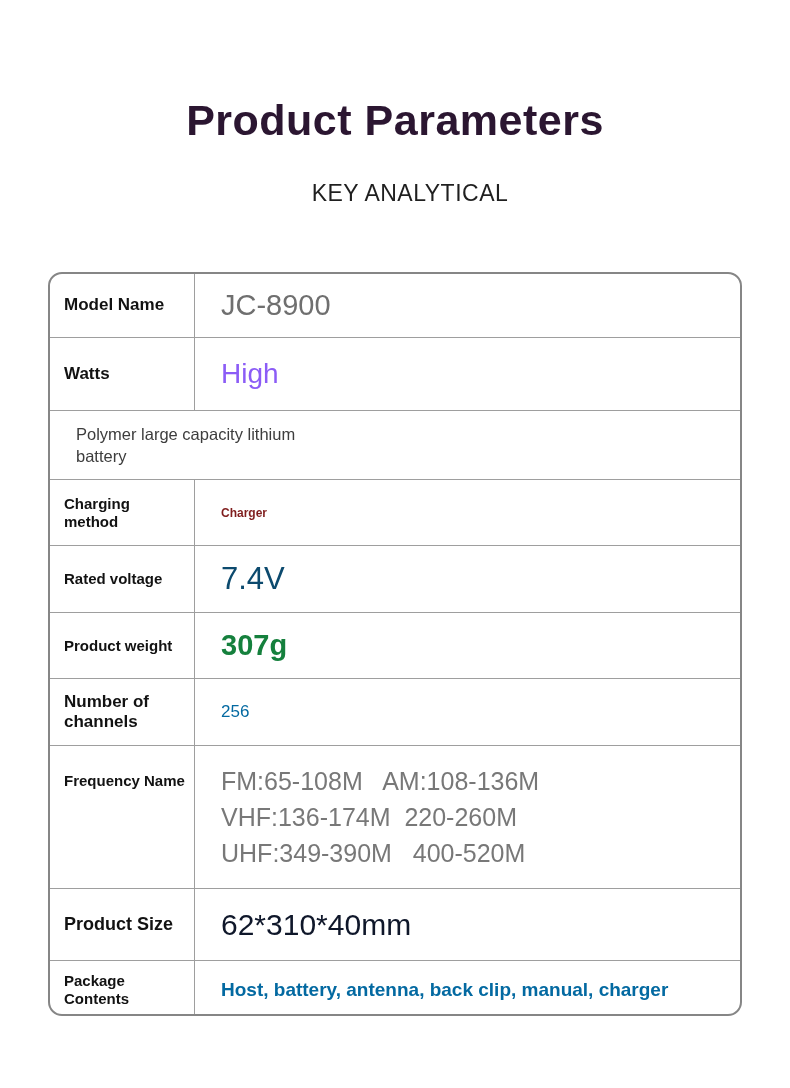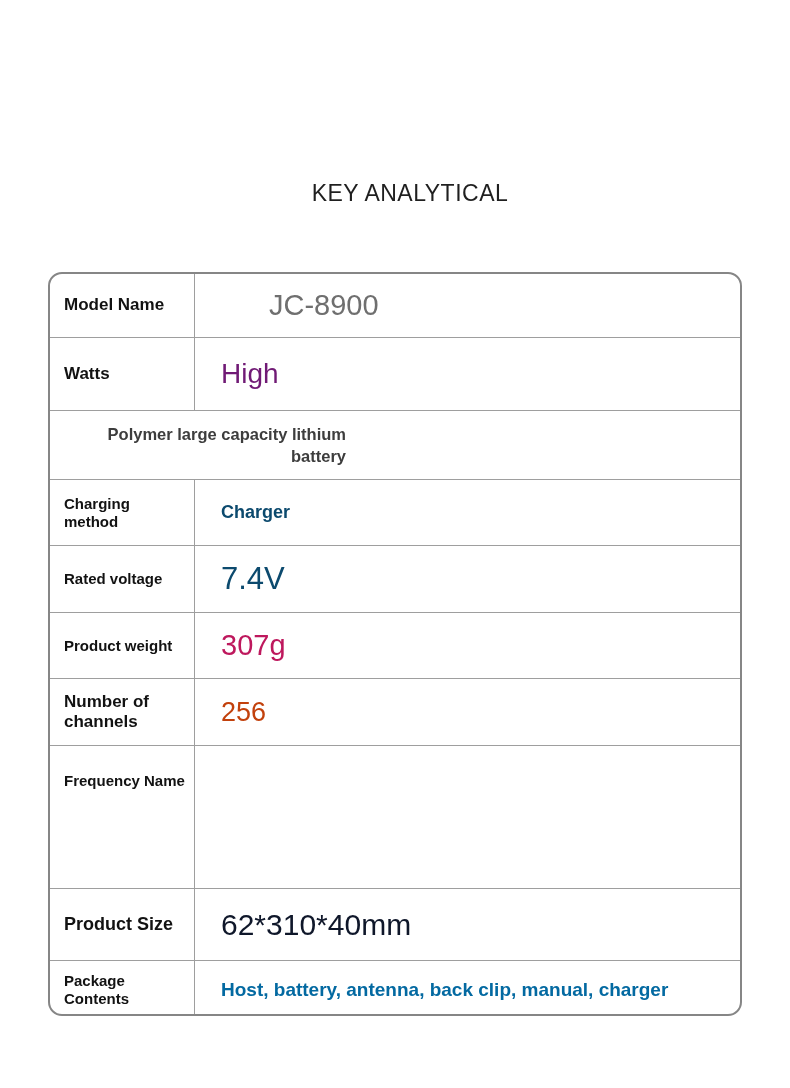--- a/index.html
+++ b/index.html
@@ -43,21 +43,21 @@
     border: 2px solid #868686;
     border-radius: 14px;
     overflow: hidden;
     background: #ffffff;
   }
   .row {
     display: flex;
     box-sizing: border-box;
     border-top: 1.5px solid #9e9e9e;
   }
-  .row:first-child { border-top: none; gap: 48px; }
+  .row:first-child { border-top: none; }
   .cell-label {
     width: 145px;
     box-sizing: border-box;
     border-right: 1.5px solid #9e9e9e;
     display: flex;
     align-items: center;
     padding: 4px 8px 4px 14px;
     font-weight: 700;
     color: #121212;
     line-height: 1.2;
@@ -73,43 +73,44 @@
   }
   
   .r1 .cell-label, .r2 .cell-label { font-size: 17px; }
   .r3 .cell-label, .r4 .cell-label, .r5 .cell-label, .r6 .cell-label { font-size: 15px; }
   .r7 .cell-label { font-size: 17px; }
   .r8 .cell-label { font-size: 15px; align-items: flex-start; padding-top: 26px; }
   .r9 .cell-label { font-size: 18px; }
   .r10 .cell-label { font-size: 15px; }
   
   .r1 .cell-value { font-size: 29px; color: #6f6f6f; }
-  .r2 .cell-value { font-size: 28px; color: #701a75; }
-  .r3 .cell-value { font-size: 16.5px; font-weight: 700; color: #3d3d3d; text-align: right; }
+  .r2 .cell-value { font-size: 28px; color: #8b5cf6; }
+  .r3 .cell-value { font-size: 16.5px; font-weight: 400; color: #3d3d3d; }
   .r3 .cell-value .val { max-width: 270px; line-height: 1.35; display: inline-block; }
-  .r4 .cell-value { font-size: 18px; font-weight: 700; color: #0c4a6e; }
+  .r4 .cell-value { font-size: 12px; font-weight: 700; color: #7f1d1d; }
   .r5 .cell-value { font-size: 31px; color: #0c4a6e; }
-  .r6 .cell-value { font-size: 29px; color: #be185d; }
-  .r7 .cell-value { font-size: 27px; color: #c2410c; }
+  .r6 .cell-value { font-size: 29px; color: #15803d; font-weight: bold; }
+  .r7 .cell-value { font-size: 17px; color: #0369a1; }
   .r8 .cell-value {
     flex-direction: column;
     align-items: flex-start;
     justify-content: center;
     font-size: 25px;
     color: #787878;
     line-height: 36px;
   }
   .r9 .cell-value { font-size: 30px; color: #0f172a; }
   .r10 .cell-value { font-size: 19px; font-weight: 700; color: #0369a1; }
 </style>
 </head>
 <body>
 
 <div class="canvas">
 
+  <div class="page-title">Product Parameters</div>
   <div class="page-subtitle">KEY ANALYTICAL</div>
 
   <div class="spec-table">
 
     <div class="row r1" style="height:63px">
       <div class="cell-label">Model Name</div>
       <div class="cell-value"><span class="val">JC-8900</span></div>
     </div>
 
     <div class="row r2" style="height:73px">
@@ -136,20 +137,25 @@
       <div class="cell-value"><span class="val">307g</span></div>
     </div>
 
     <div class="row r7" style="height:67px">
       <div class="cell-label">Number of channels</div>
       <div class="cell-value"><span class="val">256</span></div>
     </div>
 
     <div class="row r8" style="height:143px">
       <div class="cell-label">Frequency Name</div>
+      <div class="cell-value">
+        <div>FM:65-108M   AM:108-136M</div>
+        <div>VHF:136-174M  220-260M</div>
+        <div>UHF:349-390M   400-520M</div>
+      </div>
     </div>
 
     <div class="row r9" style="height:72px">
       <div class="cell-label">Product Size</div>
       <div class="cell-value"><span class="val">62*310*40mm</span></div>
     </div>
 
     <div class="row r10" style="height:58px">
       <div class="cell-label">Package Contents</div>
       <div class="cell-value"><span class="val">Host, battery, antenna, back clip, manual, charger</span></div>

